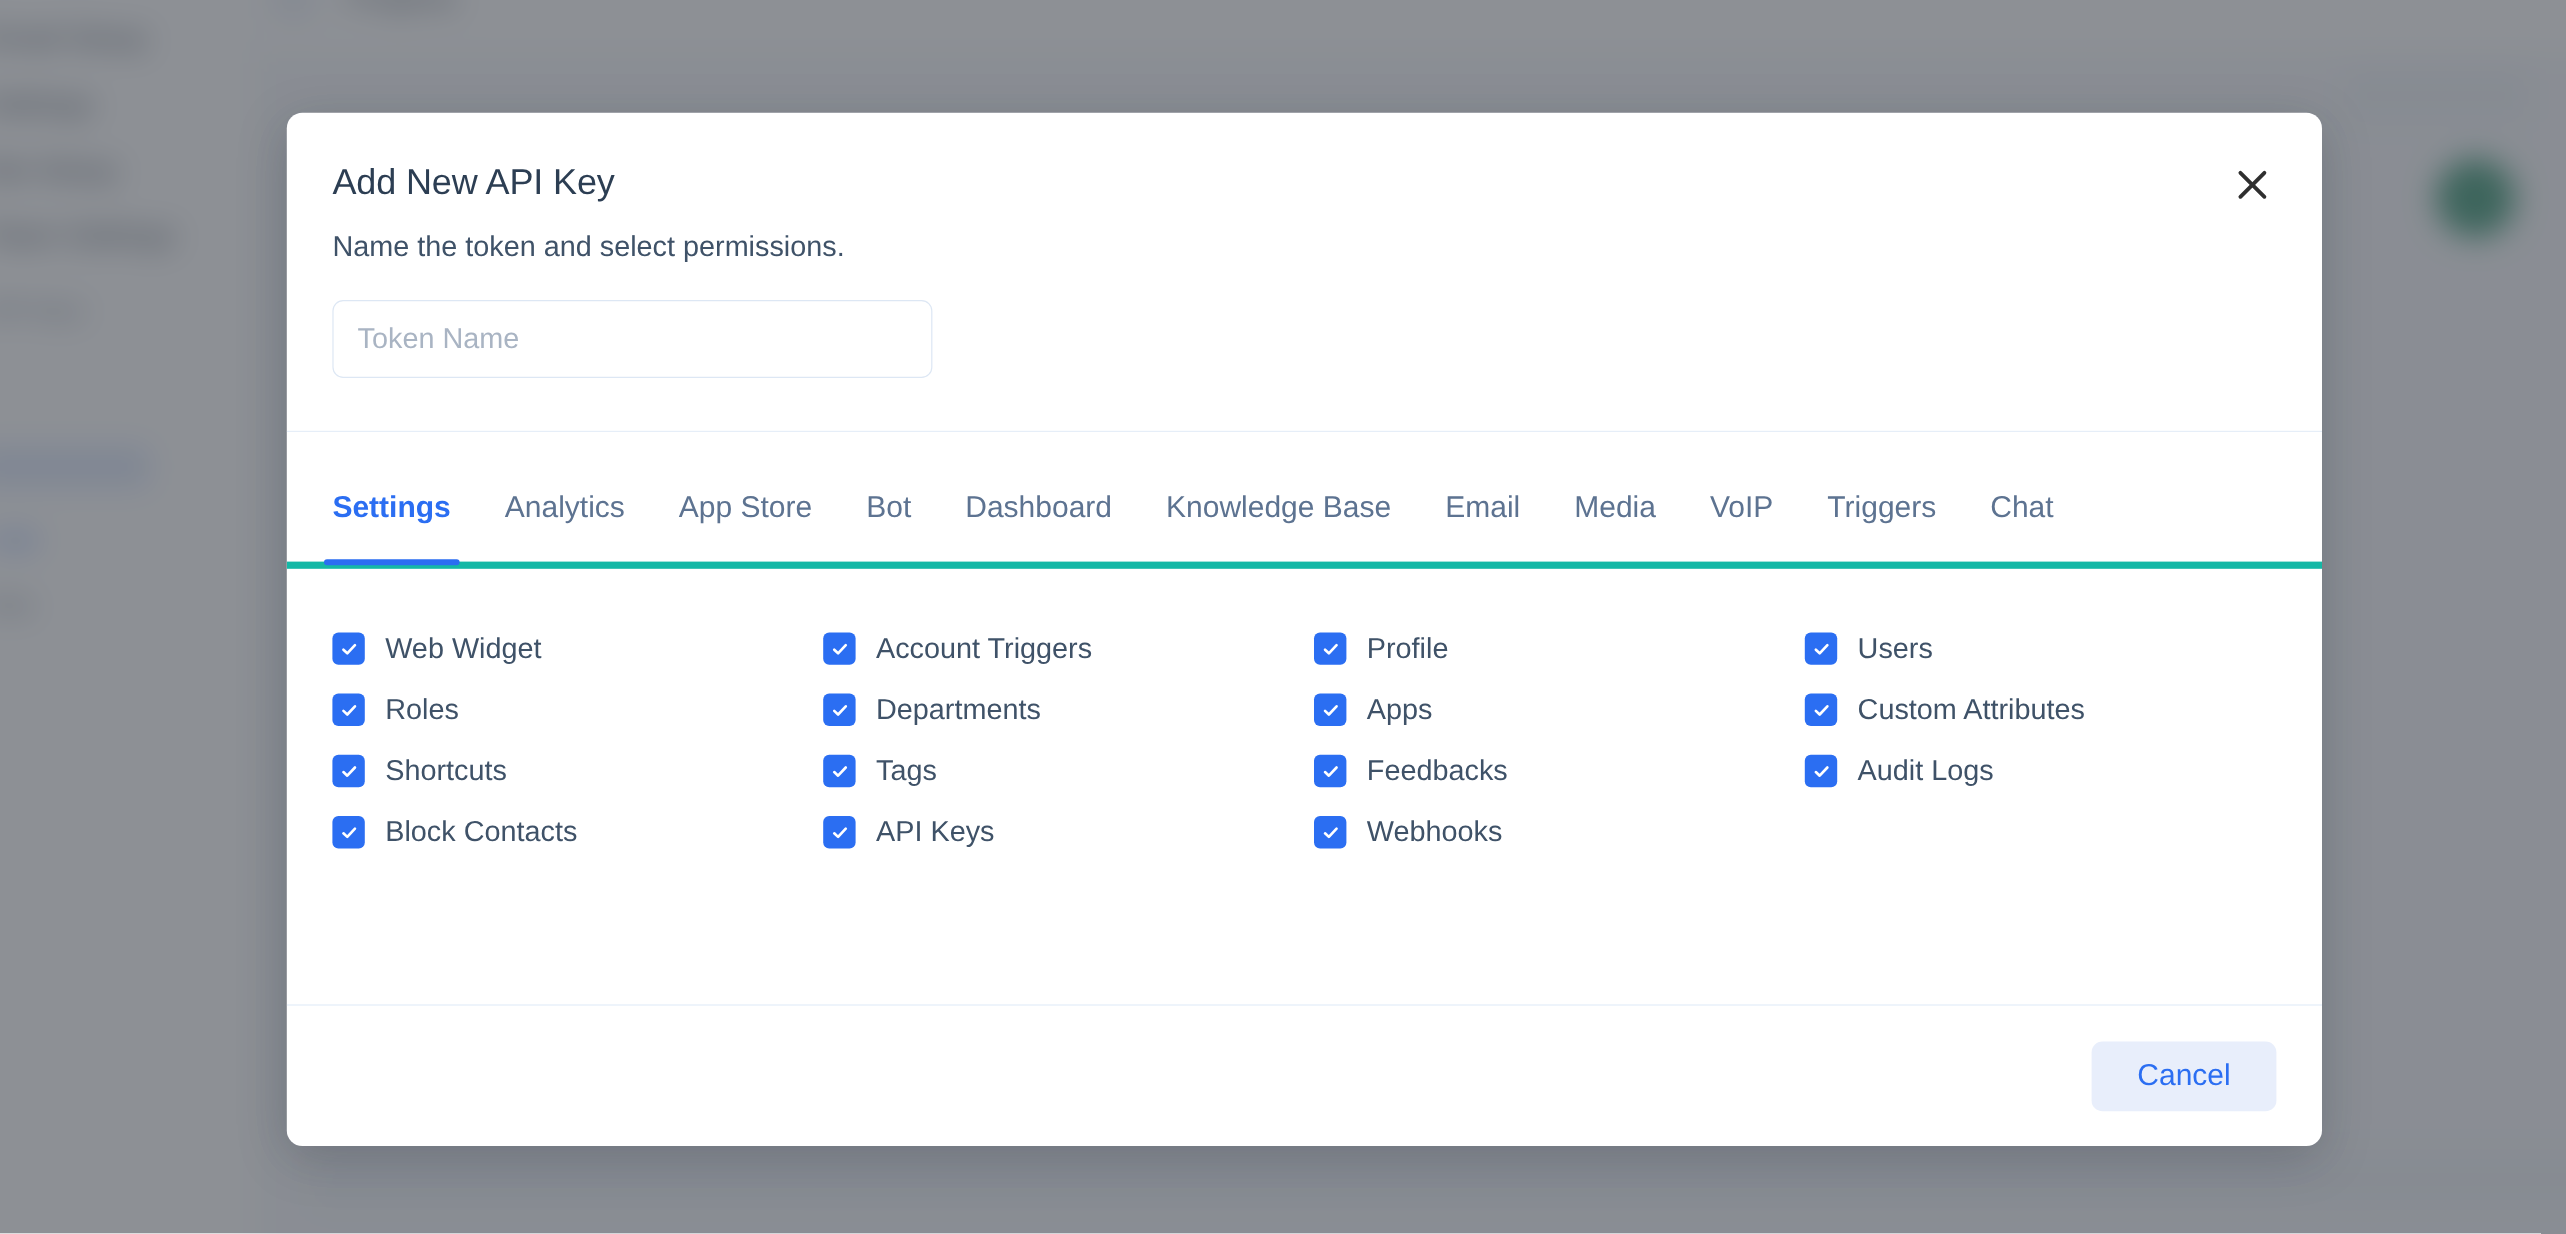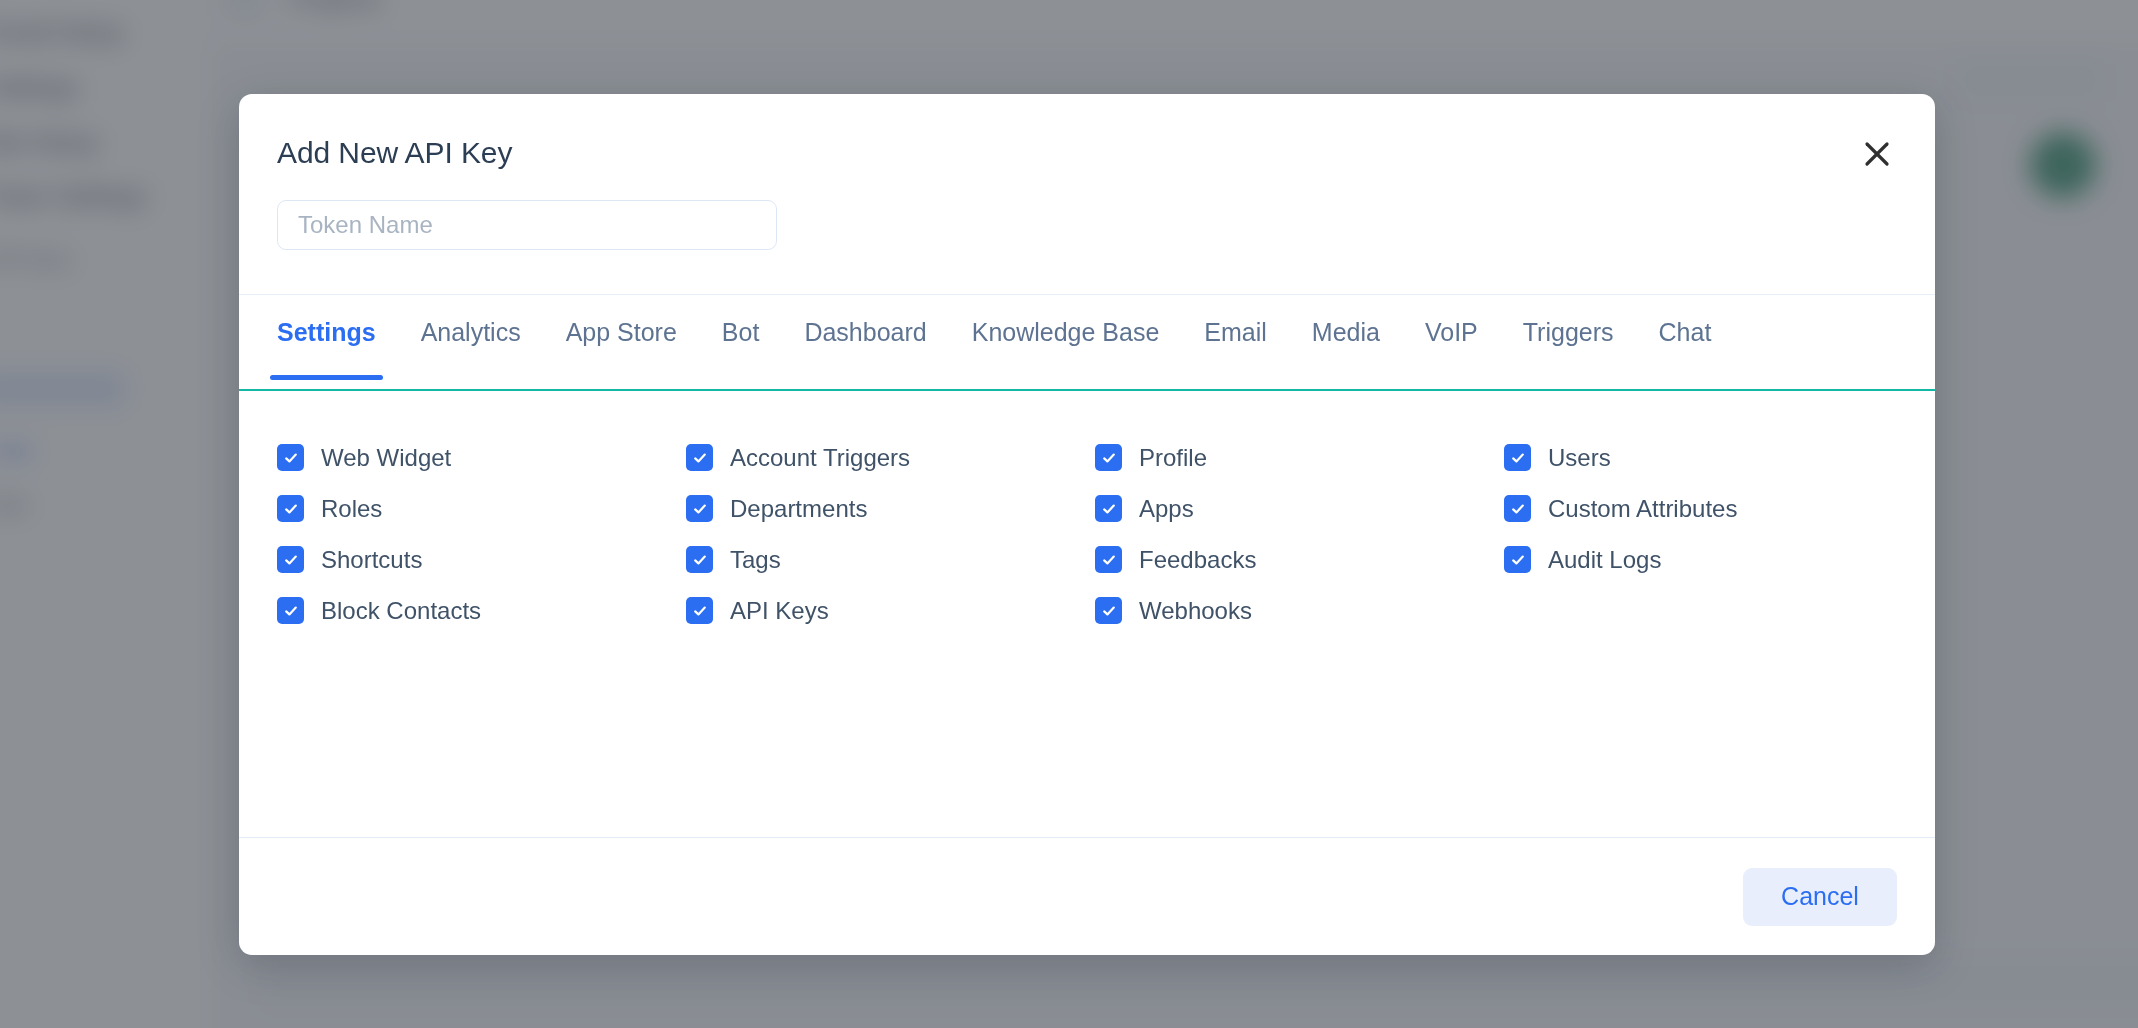--- a/index.html
+++ b/index.html
@@ -138,44 +138,44 @@
     cursor: pointer;
     background: none;
     border: none;
   }
 
   #close-button svg { display: block; }
 
   #token-input {
     margin: 30px 0 0 0;
     width: 500px;
-    height: 50px;
+    height: 65px;
     border: 1px solid #dde7f4;
     border-radius: 9px;
     background: #ffffff;
     padding: 0 20px;
     font-size: 24px;
     color: #3b82f6;
     font-family: "Liberation Sans", sans-serif;
     outline: none;
   }
 
   #token-input::placeholder { color: #a9b4c3; }
 
   #head-spacer { height: 44px; }
 
   
   #tabbar {
     position: relative;
     border-top: 1px solid #e6eef8;
-    border-bottom: 2px solid #14b8a6;
-    padding: 12px 38px;
+    border-bottom: 6px solid #14b8a6;
+    padding: 0 38px;
     display: flex;
     align-items: flex-end;
-    height: 97px;
+    height: 115px;
   }
 
   .tab {
     position: relative;
     font-size: 25px;
     color: #5d7391;
     cursor: pointer;
     padding: 0 0 30px 0;
     margin-right: 45px;
     white-space: nowrap;
@@ -297,20 +297,21 @@
     <div class="bg-pill" style="left:300px; top:1000px; width:95%; height:46px;"></div>
   </div>
 
   <div id="dimmer"></div>
 </div>
 
 <div id="modal" role="dialog">
 
   <div id="modal-head">
     <div id="dialog-title">Add New API Key</div>
+    <div id="dialog-subtitle">Name the token and select permissions.</div>
 
     <button id="close-button" aria-label="Close">
       <svg width="26" height="26" viewBox="0 0 26 26">
         <line x1="3" y1="3" x2="23" y2="23" stroke="#2f2f2f" stroke-width="3.2" stroke-linecap="round"></line>
         <line x1="23" y1="3" x2="3" y2="23" stroke="#2f2f2f" stroke-width="3.2" stroke-linecap="round"></line>
       </svg>
     </button>
 
     <input id="token-input" type="text" placeholder="Token Name" style="">
 

